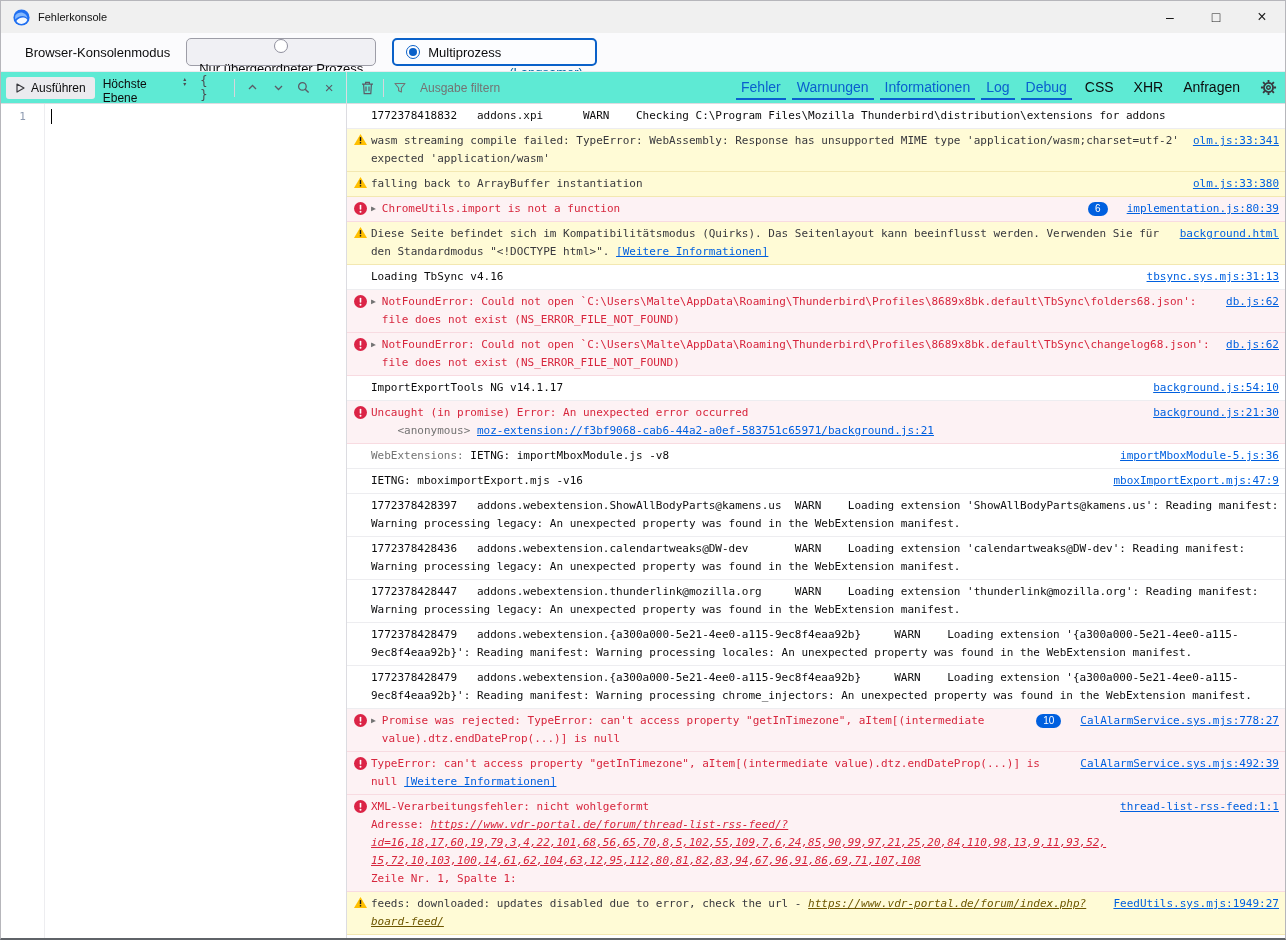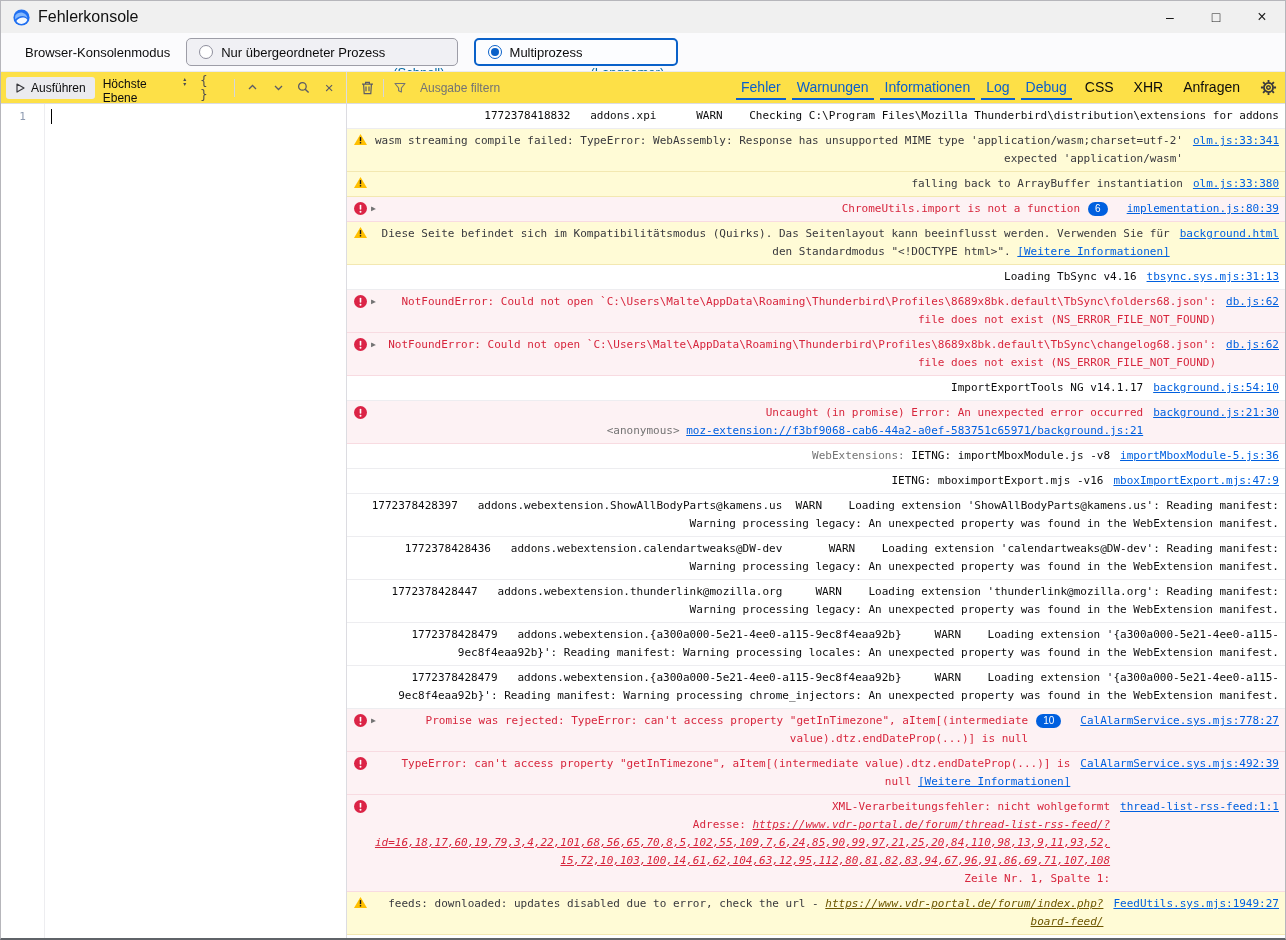--- a/index.html
+++ b/index.html
@@ -6,36 +6,36 @@
   *{box-sizing:border-box;}
   .window{
     width:1286px;height:940px;background:#fff;
     border:1px solid #b6b6bb;border-bottom:2px solid #5f6368;
     display:flex;flex-direction:column;overflow:hidden;
     font-family:"Liberation Sans",sans-serif;color:#0c0c0d;
   }
   
   .titlebar{height:32px;flex:none;background:#f0f0f0;display:flex;align-items:center;}
   .tb-icon{margin-left:12px;display:flex;}
-  .tb-title{margin-left:8px;font-size:16px;color:#111;}
+  .tb-title{margin-left:8px;font-size:11px;color:#111;}
   .win-controls{margin-left:auto;display:flex;height:100%;}
   .wbtn{width:46px;height:100%;display:flex;align-items:center;justify-content:center;font-size:14px;color:#1a1a1a;}
   
   .modebar{height:38px;flex:none;background:#fbfbfd;display:flex;align-items:center;padding-left:24px;gap:16px;}
   .modelabel{font-size:13px;}
   .chip{display:flex;align-items:center;gap:8px;height:28px;padding:0 12px;border-radius:5px;font-size:13px;}
-  .chip.off{background:#f0f0f4;border:1px solid #9d9da7;}
+  .chip.off{background:#f0f0f4;border:1px solid #9d9da7;flex-direction:column;}
   .chip.on{background:#fcfdff;border:2px solid #0a61c9;}
   .radio{width:14px;height:14px;border-radius:50%;flex:none;position:relative;background:#fff;}
   .radio.off{border:1px solid #8f8f9d;}
   .radio.on{border:1px solid #0a61c9;}
   .radio.on::after{content:"";position:absolute;left:2px;top:2px;width:8px;height:8px;border-radius:50%;background:#0a61c9;}
   .hint{color:#0369a1;margin-top:40px;}
   
-  .toolbar{height:33px;flex:none;background:#fde047;border-top:1px solid #eaeaee;border-bottom:1px solid #dcdce1;display:flex;align-items:stretch;}
+  .toolbar{height:33px;flex:none;background:#5eead4;border-top:1px solid #eaeaee;border-bottom:1px solid #dcdce1;display:flex;align-items:stretch;}
   .tleft{width:346px;flex:none;display:flex;align-items:center;gap:2px;padding:0 5px;border-right:1px solid #dcdce1;}
   .runbtn{display:flex;align-items:center;gap:6px;background:#ebebef;border-radius:3px;padding:4px 9px;font-size:12px;}
   .scope{display:flex;font-size:12px;padding:4px 6px;margin-top:6px;}
   .sortarrows{display:flex;flex-direction:column;font-size:6px;line-height:5px;color:#4a4a4f;}
   .braces{font-size:12px;color:#4a4a4f;padding:0 6px;font-family:"DejaVu Sans Mono",monospace;}
   .tsep{width:1px;height:18px;background:#d6d6db;margin:0 4px;flex:none;align-self:center;}
   .ticon{width:24px;height:24px;display:flex;align-items:center;justify-content:center;color:#5b5b66;align-self:center;}
   .xglyph{font-size:15px;line-height:1;color:#5b5b66;}
   .tright{flex:1;display:flex;align-items:center;padding:0 8px;}
   .filtertext{color:#737373;font-size:12px;margin-left:8px;}
@@ -45,21 +45,21 @@
   .gearbtn{margin-left:10px;display:flex;align-items:center;}
   
   .main{flex:1;display:flex;min-height:0;}
   .editor{width:346px;flex:none;border-right:1px solid #dcdce1;display:flex;position:relative;background:#fff;}
   .gutter{width:44px;flex:none;border-right:1px solid #ededf0;color:#8e9bb1;font:11px/18px "DejaVu Sans Mono",monospace;text-align:center;padding-top:4px;}
   .editarea{flex:1;position:relative;}
   .caret{position:absolute;left:6px;top:5px;width:1px;height:15px;background:#000;animation:blink 1.1s step-end infinite;}
   @keyframes blink{50%{opacity:0;}}
   .console{flex:1;overflow:hidden;background:#fff;font:11px/18px "DejaVu Sans Mono",monospace;}
   
-  .crow{display:flex;align-items:flex-start;position:relative;padding:3px 6px 3px 24px;border-bottom:1px solid #ededf0;text-align:right;}
+  .crow{display:flex;align-items:flex-start;position:relative;padding:3px 6px 3px 24px;border-bottom:1px solid #ededf0;}
   .crow.log{background:#fff;color:#0c0c0d;}
   .crow.warn{background:#fffbd6;color:#38383d;border-bottom:1px solid #f3e8b1;}
   .crow.error{background:#fdf2f4;color:#d7263d;border-bottom:1px solid #f8dbe1;}
   .cicon{position:absolute;left:7px;top:5px;width:14px;display:flex;}
   .cexpand{flex:none;color:#737373;font-size:8px;line-height:18px;margin-right:6px;}
   .ctext{flex:1;white-space:pre-wrap;min-width:0;}
   .seg-dim{color:#737373;}
   .seg-link{color:#0060df;text-decoration:underline;cursor:pointer;overflow-wrap:anywhere;}
   .seg-errlink{color:#d7263d;font-style:italic;text-decoration:underline;cursor:pointer;overflow-wrap:anywhere;}
   .seg-warnlink{color:#6d5600;font-style:italic;text-decoration:underline;cursor:pointer;overflow-wrap:anywhere;}

